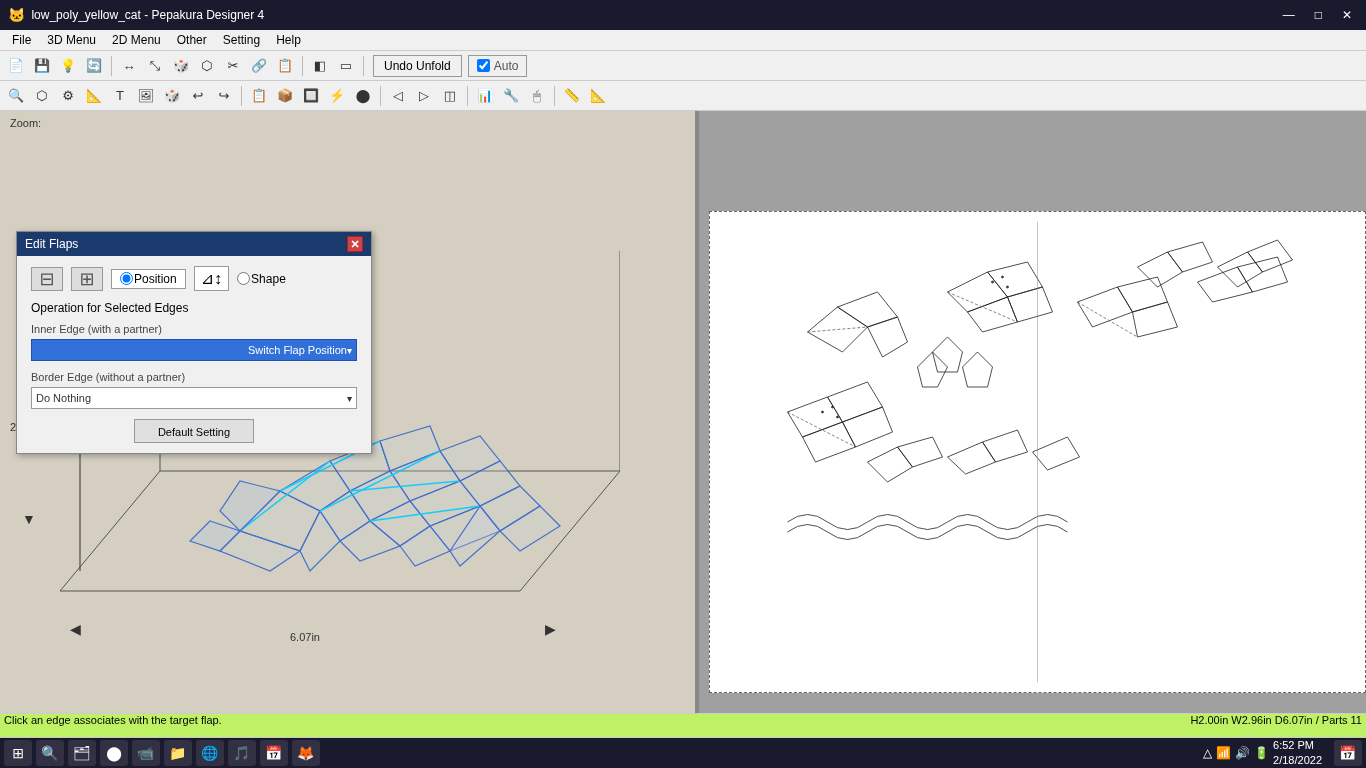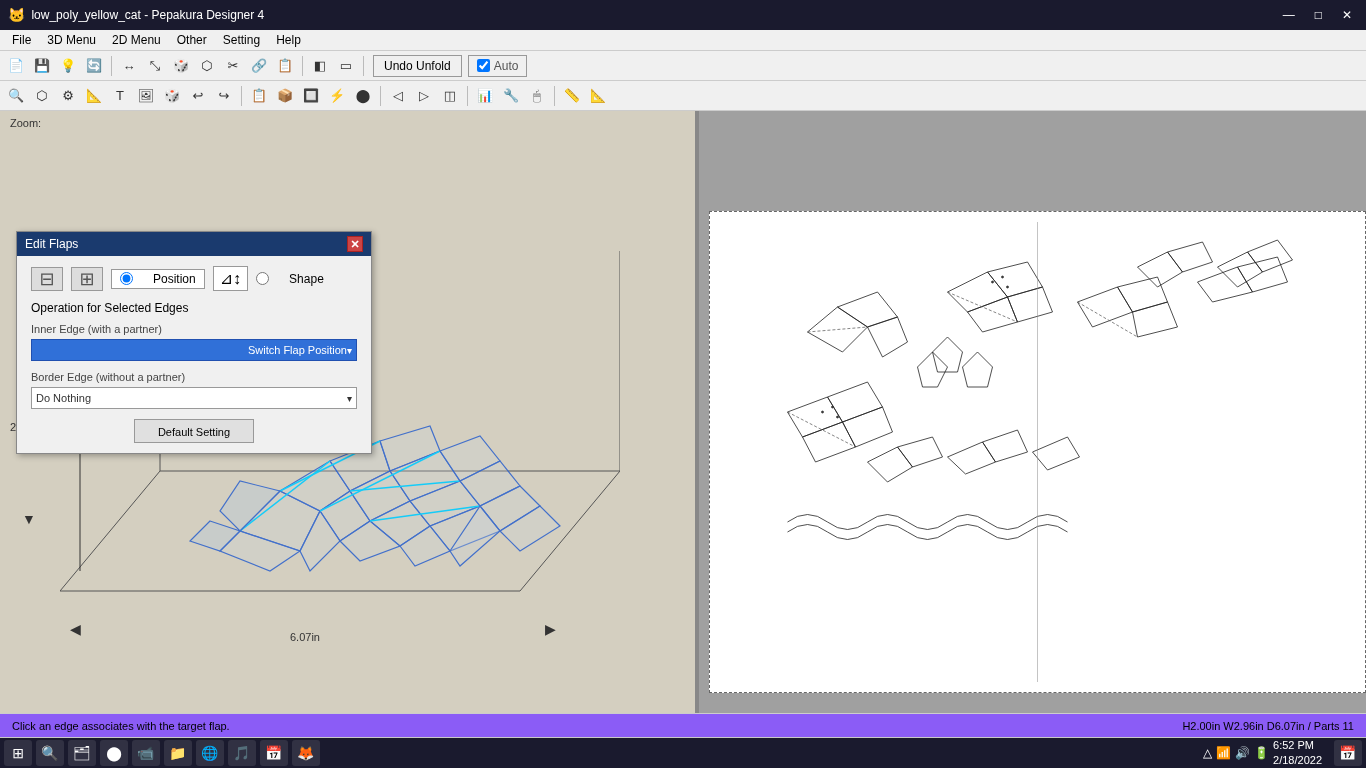--- a/index.html
+++ b/index.html
@@ -178,21 +178,21 @@
       display: flex;
       align-items: center;
       gap: 6px;
       border: 1px solid #999;
       padding: 2px 8px;
       background: #fff;
     }
     .dialog-radio-option {
       display: flex;
       align-items: flex-start;
-      gap: 20px;
+      gap: 1px;
       cursor: pointer;
     }
     .dropdown-field {
       width: 100%;
       height: 22px;
       background: #3070d8;
       color: white;
       border: 1px solid #2050b0;
       padding: 0 4px;
       font-size: 11px;
@@ -226,26 +226,26 @@
       border: 1px solid #999;
       cursor: pointer;
       font-size: 11px;
       text-align: center;
       line-height: 24px;
     }
 
     
     #statusbar {
       height: 24px;
-      background: #8b5cf6;
+      background: #bef264;
       border-top: 1px solid #ccc;
       display: flex;
-      align-items: center;
+      align-items: flex-start;
       justify-content: space-between;
-      padding: 0 12px;
+      padding: 0 4px;
       font-size: 11px;
     }
 
     
     #taskbar {
       height: 30px;
       background: #1a1a2e;
       display: flex;
       align-items: center;
       padding: 0 4px;

